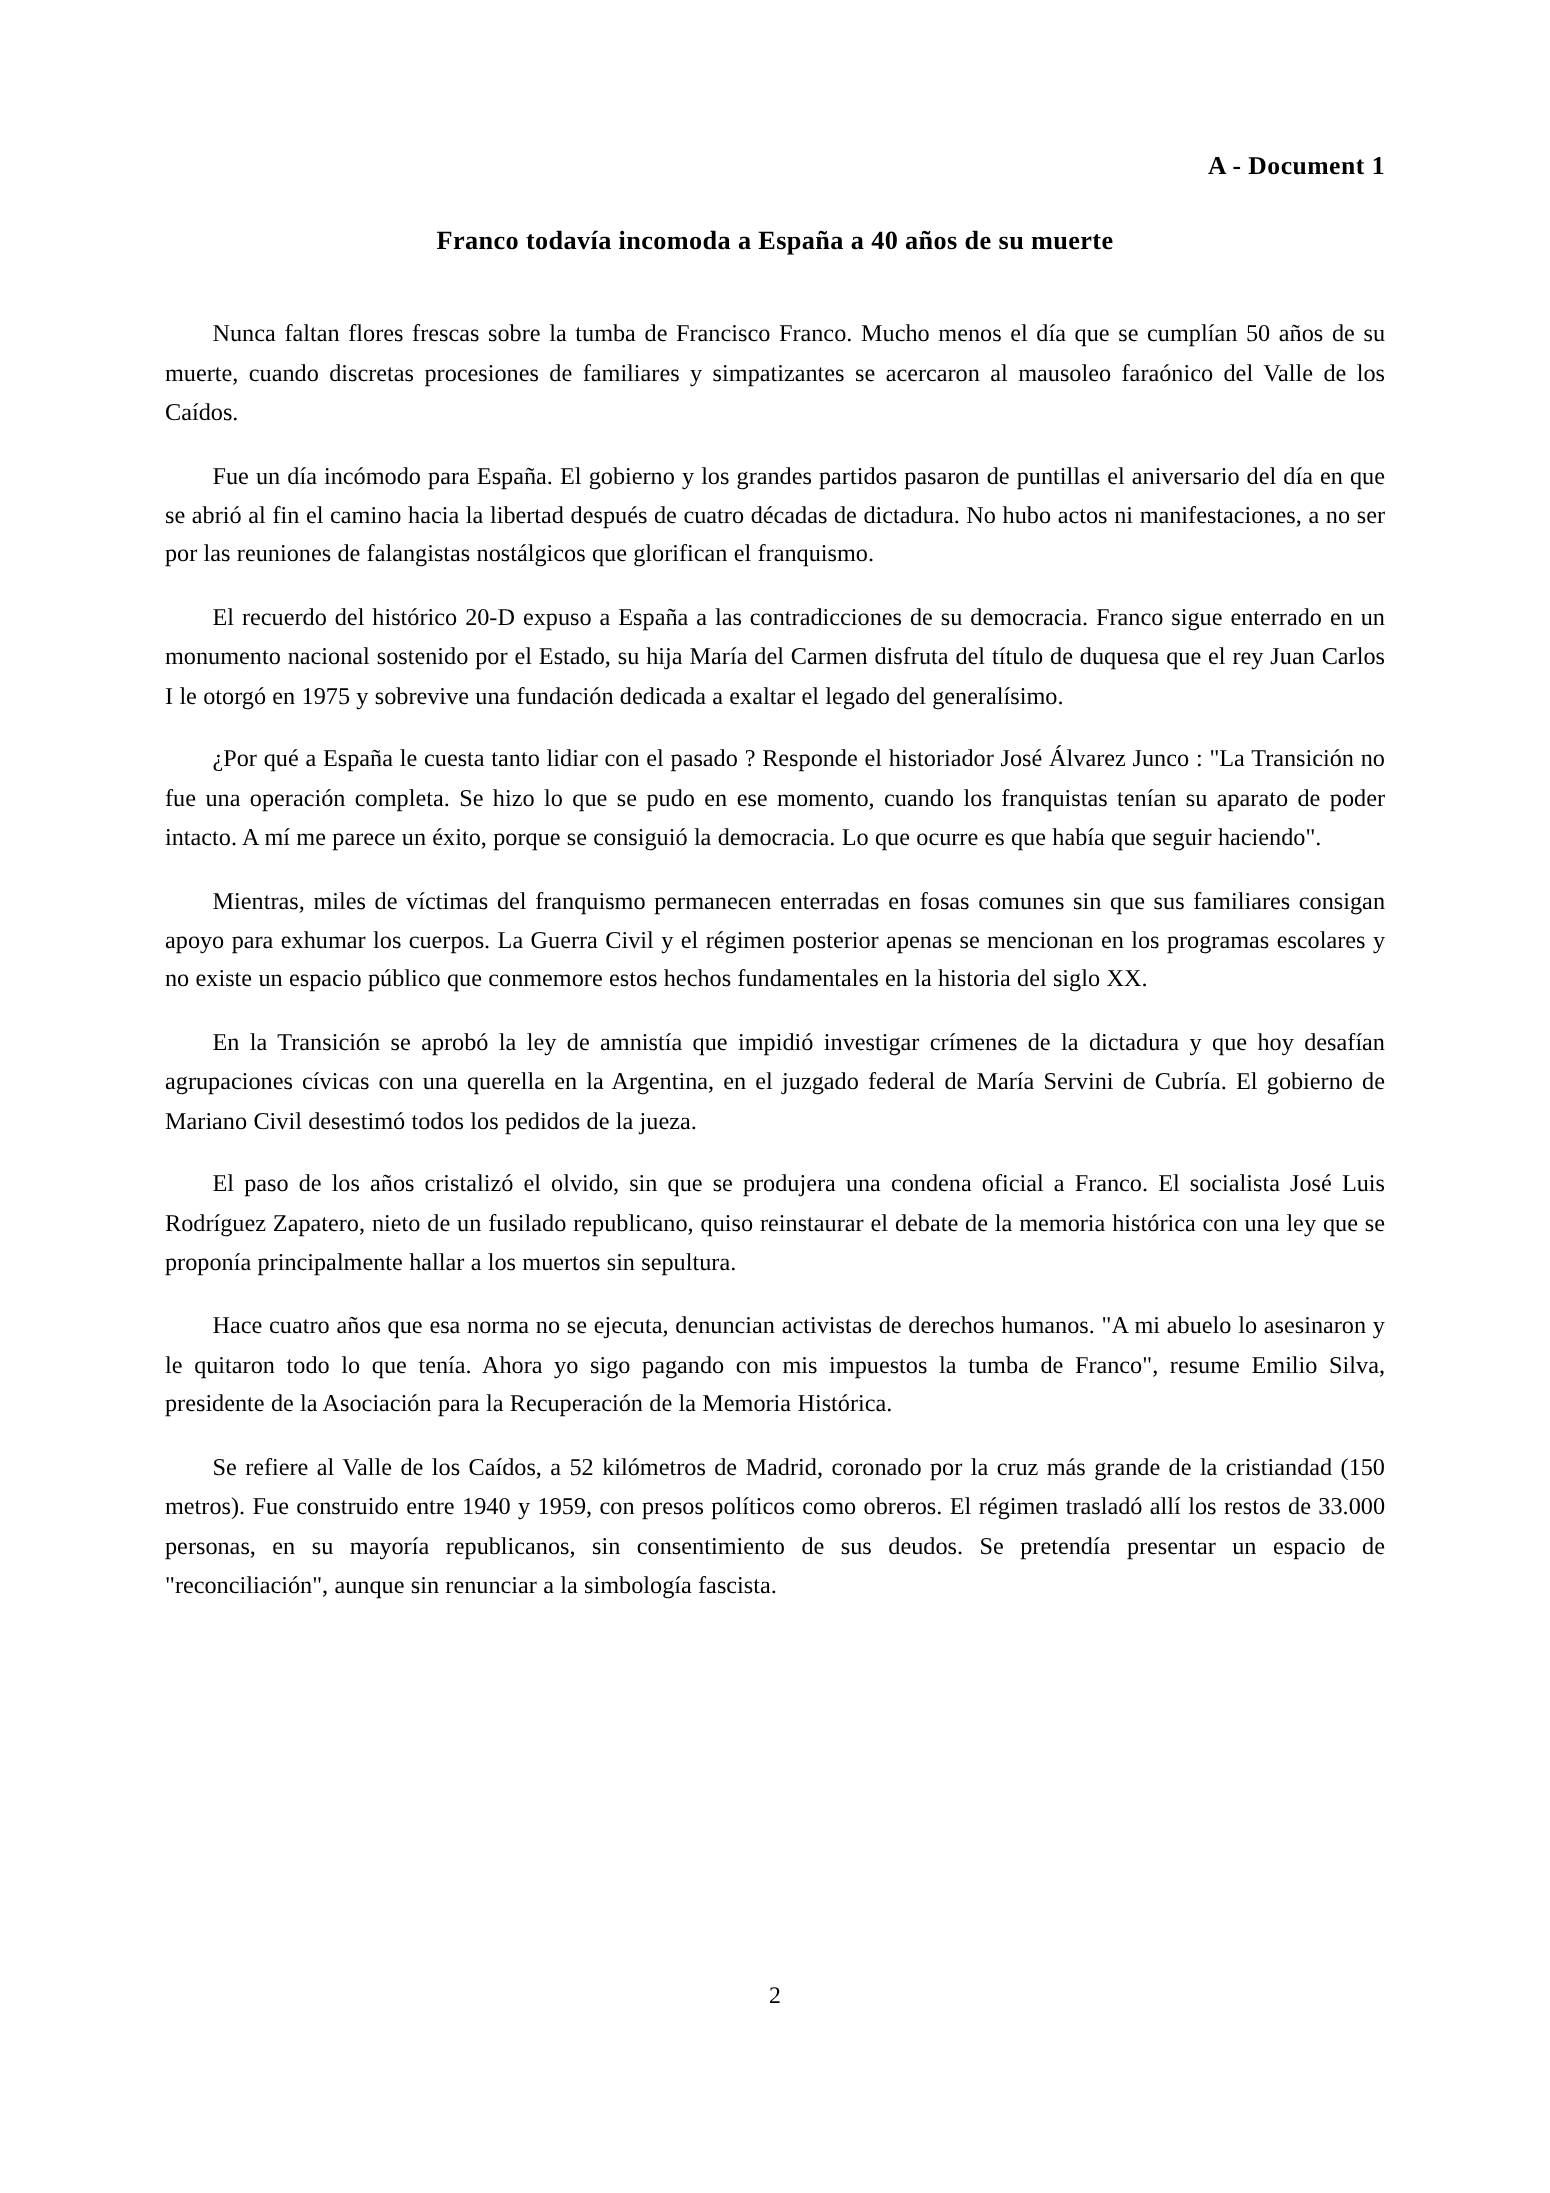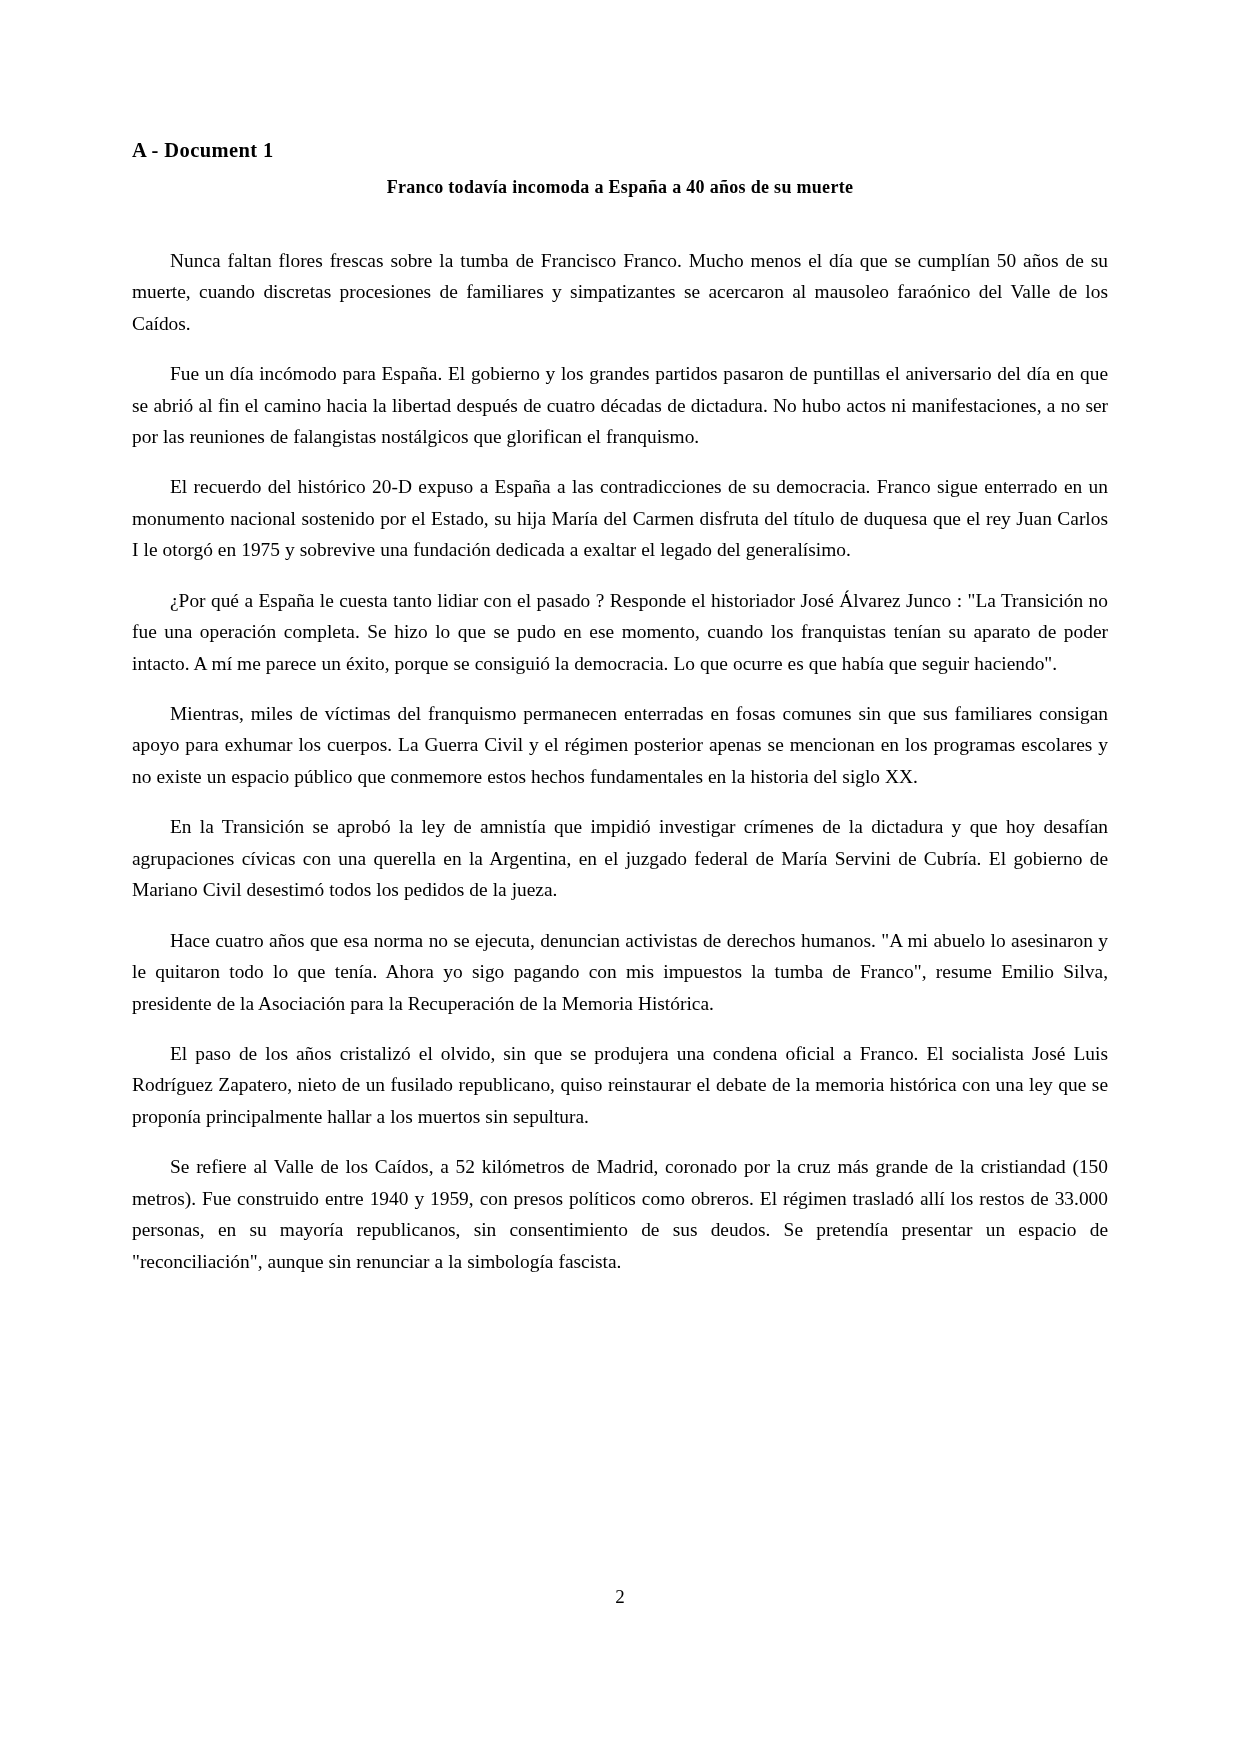--- a/index.html
+++ b/index.html
@@ -16,33 +16,33 @@
     overflow: hidden;
   }
   .page {
     box-sizing: border-box;
     width: 1240px;
     height: 1754px;
     padding: 118px 132px 60px 132px;
     position: relative;
   }
   .doc-heading {
-    text-align: left;
+    text-align: right;
     font-size: 20.5px;
     font-weight: bold;
     letter-spacing: 0.4px;
-    margin: 17px 0 2px 0;
+    margin: 0 0 2px 0;
     line-height: 1.5;
   }
   .doc-title {
     text-align: center;
-    font-size: 18px;
+    font-size: 21px;
     font-weight: bold;
     letter-spacing: 0.3px;
-    margin: 8px 0 0 0;
+    margin: 28px 0 0 0;
     line-height: 1.5;
   }
   .body-text {
     margin-top: 44px;
   }
   .para {
     font-size: 19.4px;
     line-height: 1.62;
     text-align: justify;
     text-justify: inter-word;
@@ -68,20 +68,20 @@
   <h1 class="doc-heading">A - Document 1</h1>
   <h2 class="doc-title">Franco todavía incomoda a España a 40 años de su muerte</h2>
 
   <div class="body-text">
     <p class="para">Nunca faltan flores frescas sobre la tumba de Francisco Franco. Mucho menos el día que se cumplían 50 años de su muerte, cuando discretas procesiones de familiares y simpatizantes se acercaron al mausoleo faraónico del Valle de los Caídos.</p>
     <p class="para">Fue un día incómodo para España. El gobierno y los grandes partidos pasaron de puntillas el aniversario del día en que se abrió al fin el camino hacia la libertad después de cuatro décadas de dictadura. No hubo actos ni manifestaciones, a no ser por las reuniones de falangistas nostálgicos que glorifican el franquismo.</p>
     <p class="para">El recuerdo del histórico 20-D expuso a España a las contradicciones de su democracia. Franco sigue enterrado en un monumento nacional sostenido por el Estado, su hija María del Carmen disfruta del título de duquesa que el rey Juan Carlos I le otorgó en 1975 y sobrevive una fundación dedicada a exaltar el legado del generalísimo.</p>
     <p class="para">¿Por qué a España le cuesta tanto lidiar con el pasado ? Responde el historiador José Álvarez Junco : "La Transición no fue una operación completa. Se hizo lo que se pudo en ese momento, cuando los franquistas tenían su aparato de poder intacto. A mí me parece un éxito, porque se consiguió la democracia. Lo que ocurre es que había que seguir haciendo".</p>
     <p class="para">Mientras, miles de víctimas del franquismo permanecen enterradas en fosas comunes sin que sus familiares consigan apoyo para exhumar los cuerpos. La Guerra Civil y el régimen posterior apenas se mencionan en los programas escolares y no existe un espacio público que conmemore estos hechos fundamentales en la historia del siglo XX.</p>
     <p class="para">En la Transición se aprobó la ley de amnistía que impidió investigar crímenes de la dictadura y que hoy desafían agrupaciones cívicas con una querella en la Argentina, en el juzgado federal de María Servini de Cubría. El gobierno de Mariano Civil desestimó todos los pedidos de la jueza.</p>
+    <p class="para">El paso de los años cristalizó el olvido, sin que se produjera una condena oficial a Franco. El socialista José Luis Rodríguez Zapatero, nieto de un fusilado republicano, quiso reinstaurar el debate de la memoria histórica con una ley que se proponía principalmente hallar a los muertos sin sepultura.</p>
     <p class="para">Hace cuatro años que esa norma no se ejecuta, denuncian activistas de derechos humanos. "A mi abuelo lo asesinaron y le quitaron todo lo que tenía. Ahora yo sigo pagando con mis impuestos la tumba de Franco", resume Emilio Silva, presidente de la Asociación para la Recuperación de la Memoria Histórica.</p>
-    <p class="para">El paso de los años cristalizó el olvido, sin que se produjera una condena oficial a Franco. El socialista José Luis Rodríguez Zapatero, nieto de un fusilado republicano, quiso reinstaurar el debate de la memoria histórica con una ley que se proponía principalmente hallar a los muertos sin sepultura.</p>
     <p class="para">Se refiere al Valle de los Caídos, a 52 kilómetros de Madrid, coronado por la cruz más grande de la cristiandad (150 metros). Fue construido entre 1940 y 1959, con presos políticos como obreros. El régimen trasladó allí los restos de 33.000 personas, en su mayoría republicanos, sin consentimiento de sus deudos. Se pretendía presentar un espacio de "reconciliación", aunque sin renunciar a la simbología fascista.</p>
   </div>
 
   <div class="page-number">2</div>
 
 </div>
 
 </body></html>

